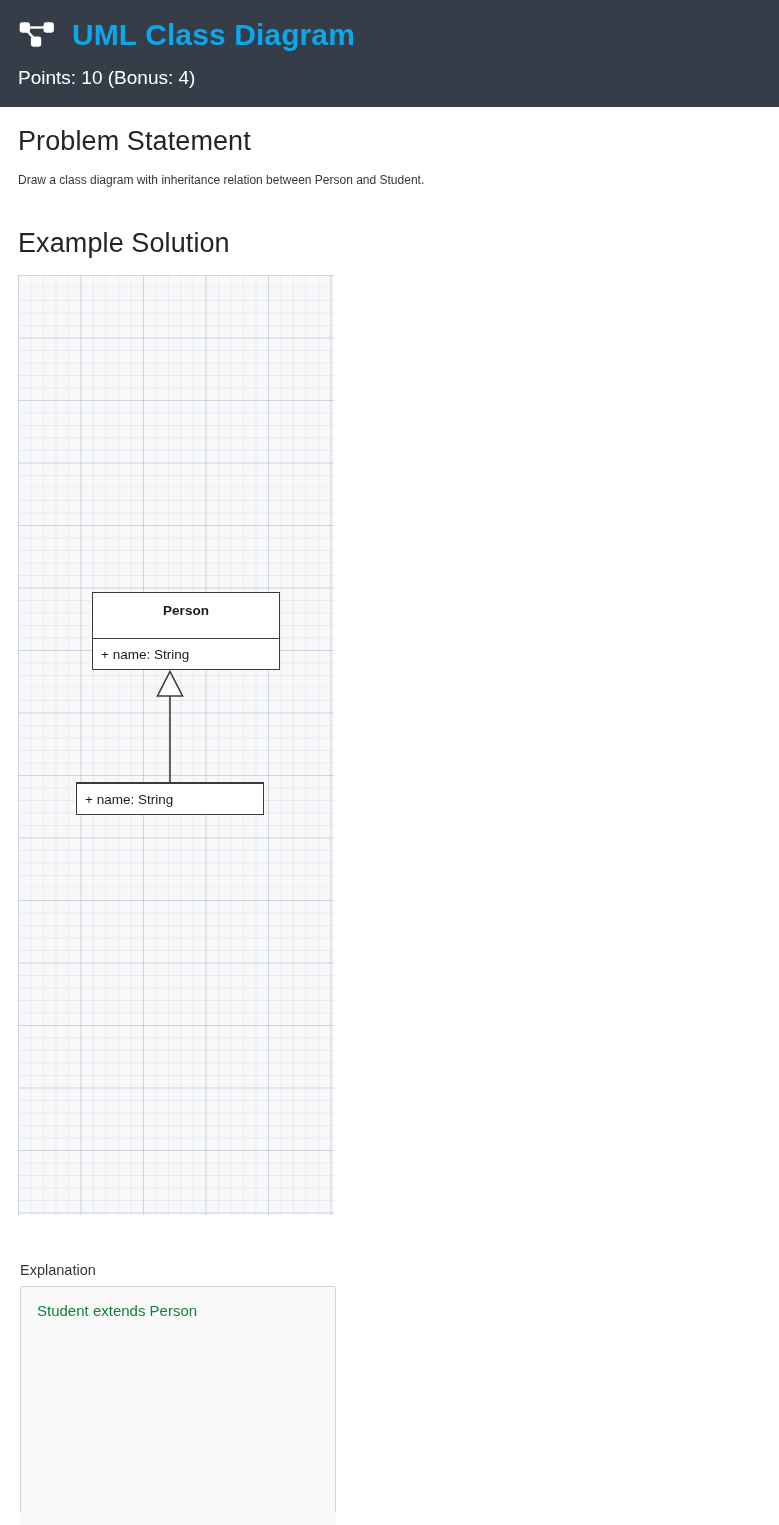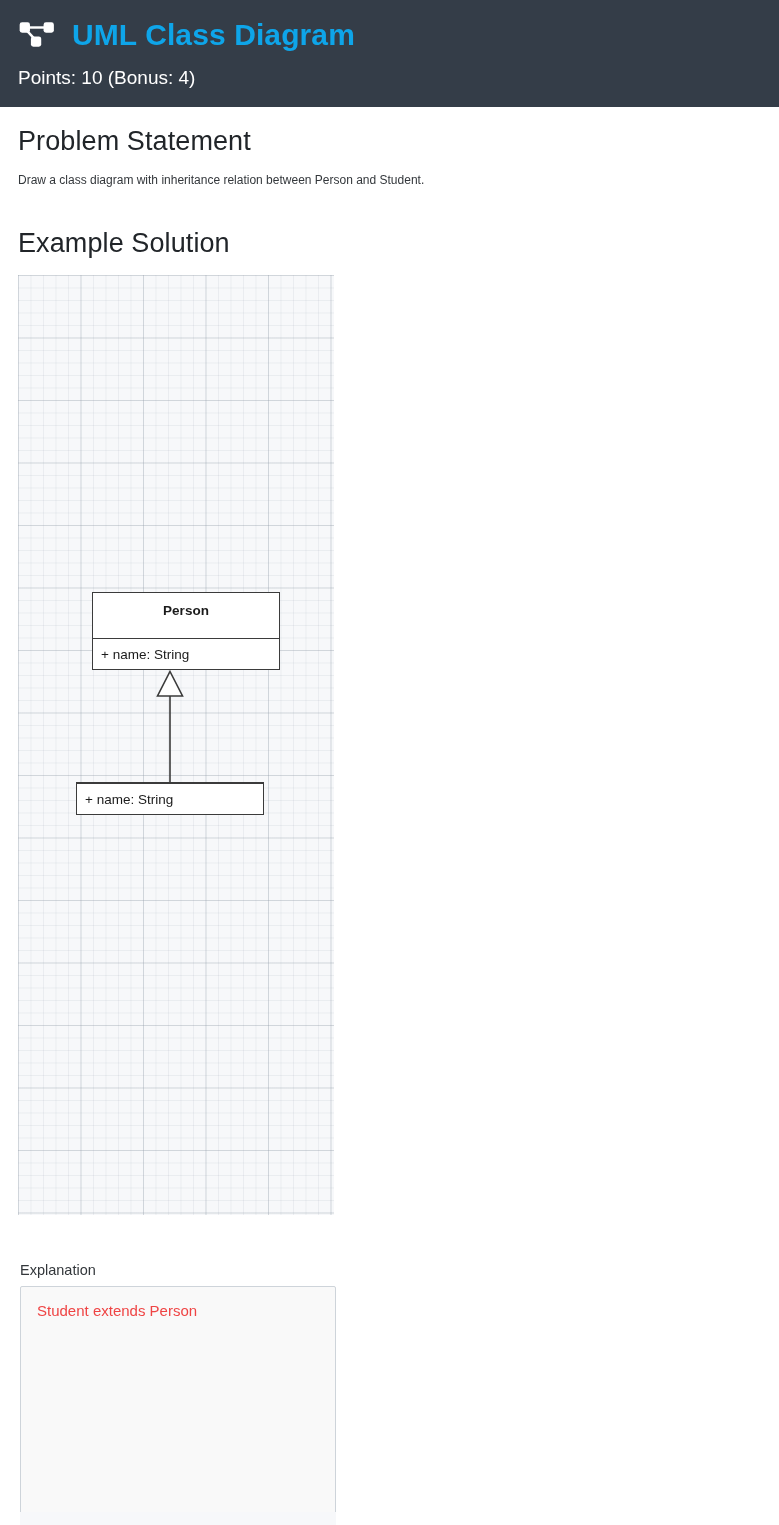--- a/index.html
+++ b/index.html
@@ -165,21 +165,21 @@
     box-sizing: border-box;
     width: 316px;
     height: 238px;
     background: #f9f9f9;
     border: 1px solid #ced4da;
     border-radius: 2px;
     padding: 14px 16px;
     font-family: "Liberation Sans", sans-serif;
     font-size: 15px;
     line-height: 20px;
-    color: #ef4444;
+    color: #15803d;
     resize: none;
     outline: none;
   }
   #page-bottom-strip {
     position: absolute;
     left: 20px;
     top: 1512px;
     width: 316px;
     height: 13px;
     background: #f7f8fa;

